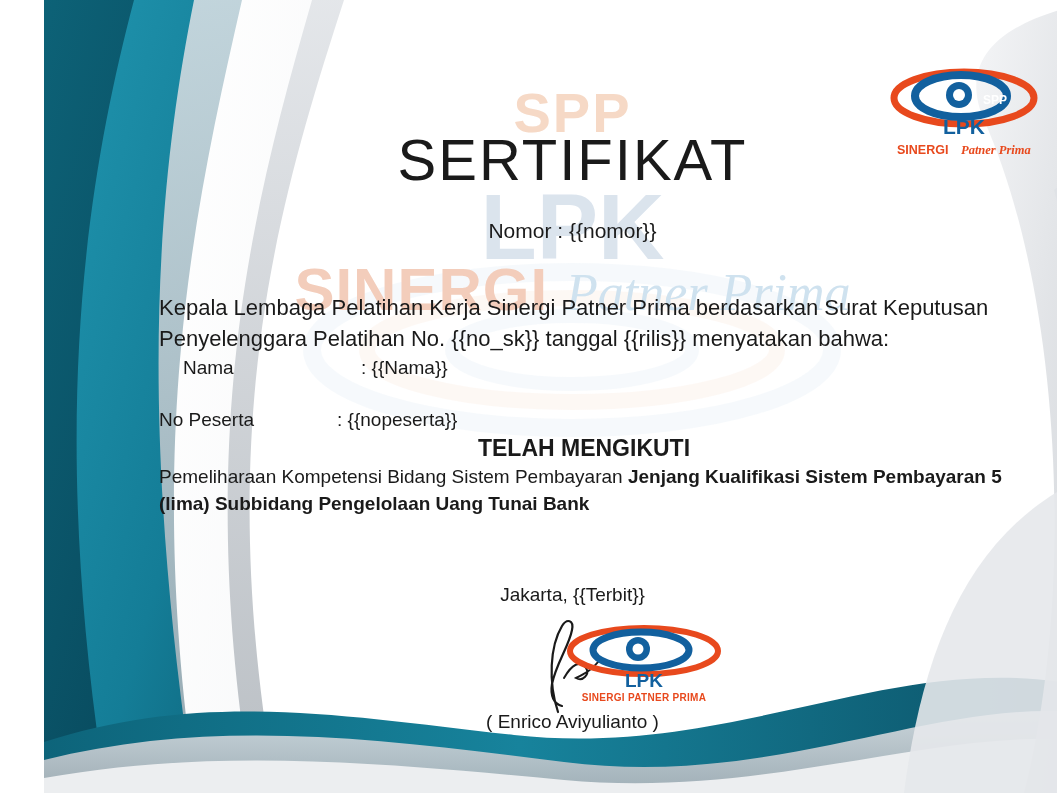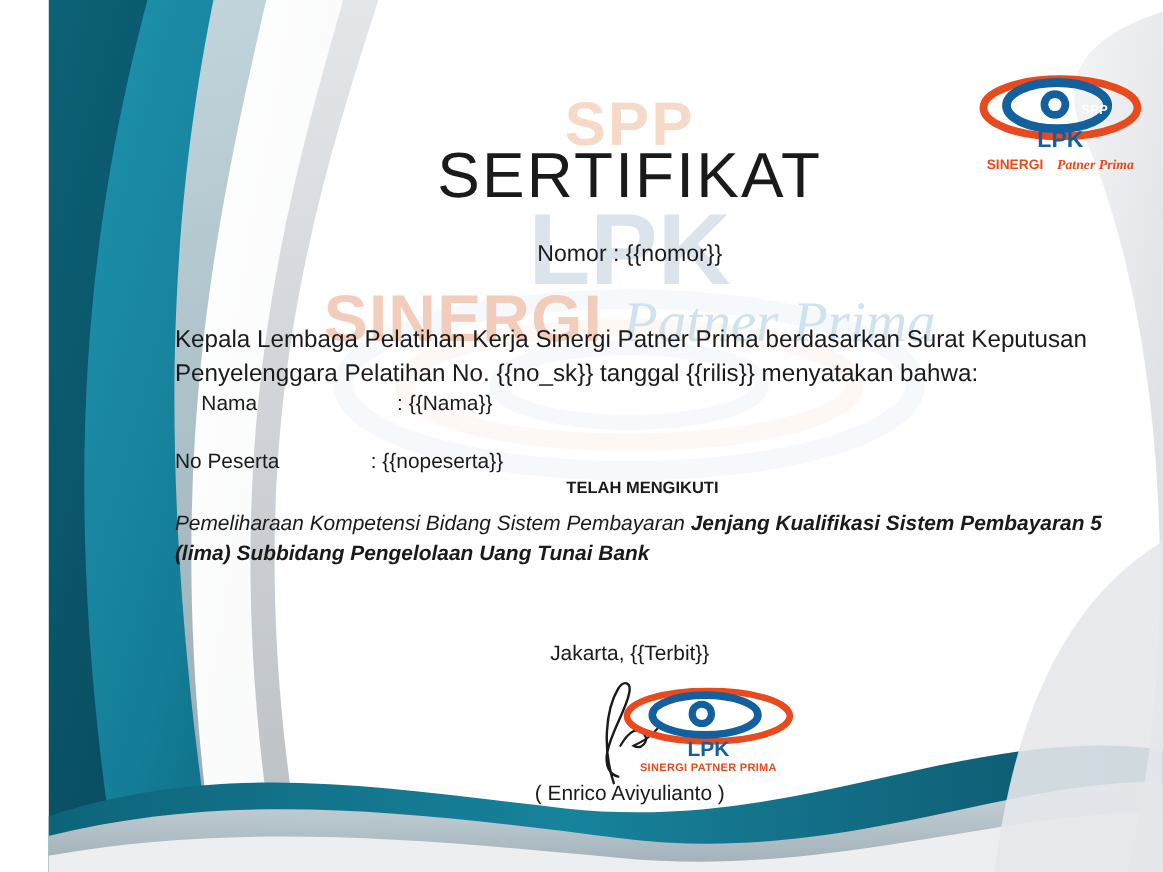--- a/index.html
+++ b/index.html
@@ -177,34 +177,33 @@
     width: 178px;
   }
   .field-value { display: inline; }
 
   .telah {
     position: absolute;
     left: 115px;
     top: 435px;
     width: 850px;
     text-align: center;
-    font-size: 15px;
+    font-size: 23px;
     font-weight: bold;
     color: #1a1a1a;
   }
 
   .program {
     position: absolute;
     left: 115px;
     top: 464px;
     width: 850px;
     font-size: 19px;
     line-height: 1.42;
     color: #1a1a1a;
-    font-style: italic;
   }
   .program b { font-weight: bold; }
 
   .place-date {
     position: absolute;
     left: 0;
     top: 584px;
     width: 1057px;
     text-align: center;
     font-size: 19px;

